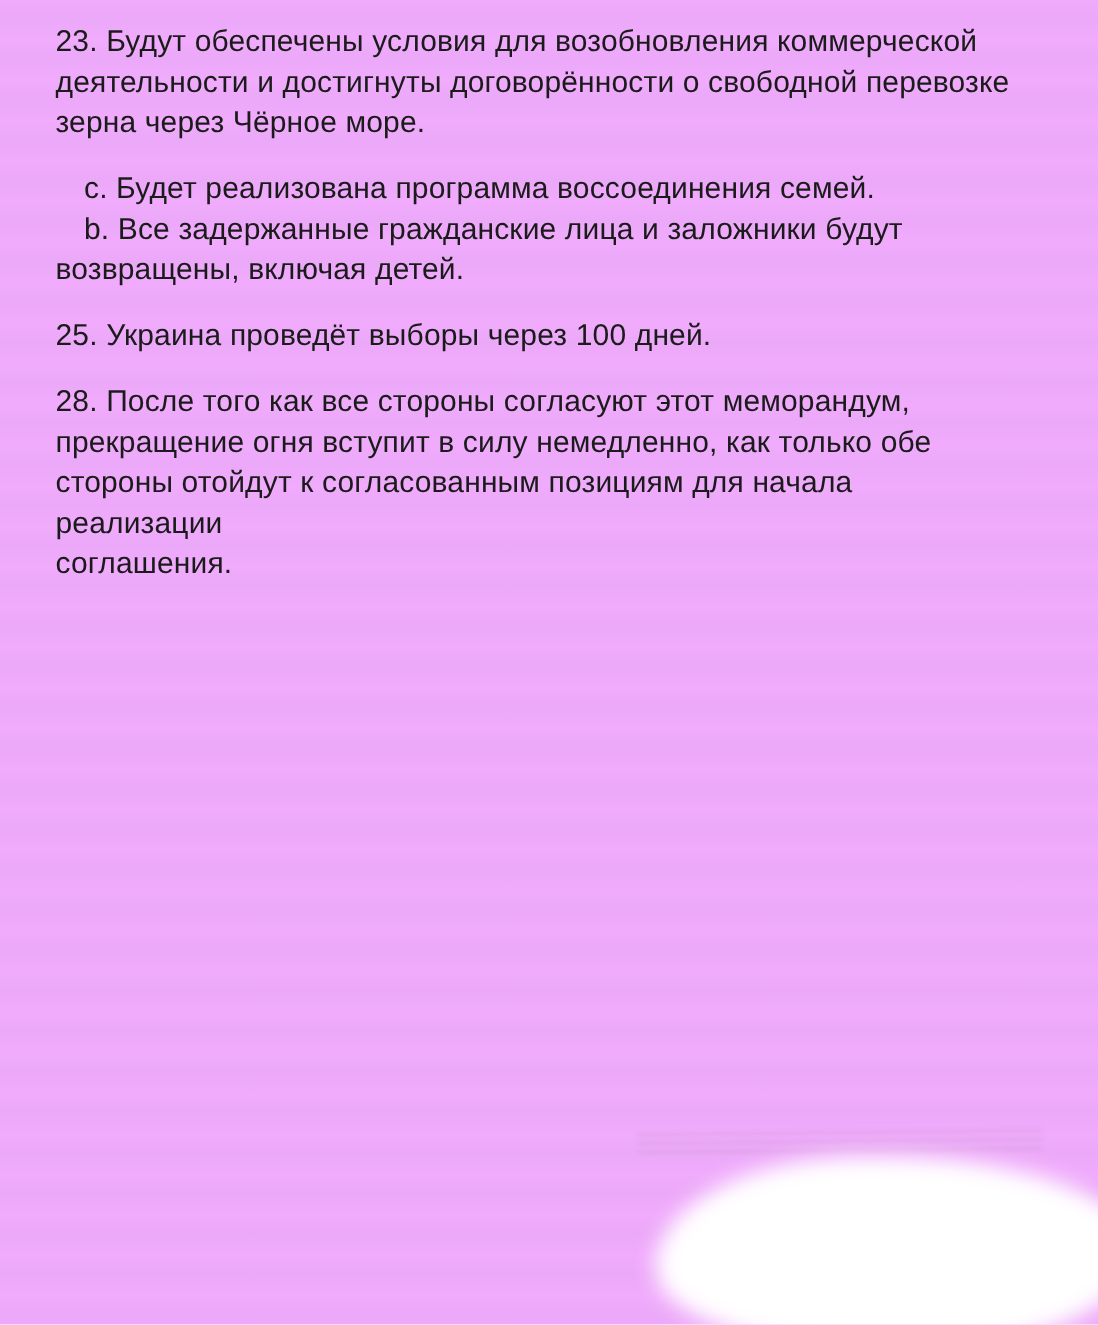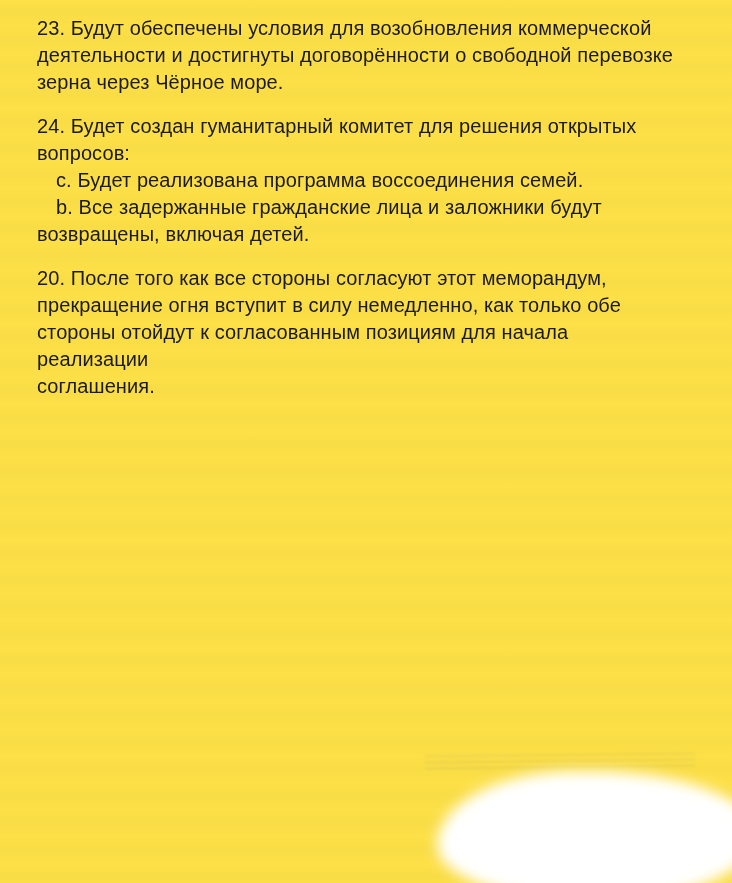--- a/index.html
+++ b/index.html
@@ -5,21 +5,21 @@
   html, body {
     margin: 0;
     padding: 0;
     background: #ffffff;
   }
   .page {
     position: relative;
     width: 732px;
     height: 883px;
     overflow: hidden;
-    background: #fde047;
+    background: #f0abfc;
     font-family: "Liberation Sans", sans-serif;
   }
   
   .noise {
     position: absolute;
     inset: 0;
     background: repeating-linear-gradient(
       180deg,
       rgba(0,0,0,0.000) 0px,
       rgba(0,0,0,0.014) 12px,
@@ -82,31 +82,30 @@
 
 <div class="page">
   <div class="noise"></div>
 
   <div class="content">
     <p class="para">23. Будут обеспечены условия для возобновления коммерческой
 деятельности и достигнуты договорённости о свободной перевозке
 зерна через Чёрное море.</p>
 
     <div class="para-group">
-      <p class="para intro">24. Будет создан гуманитарный комитет для решения открытых
-вопросов:</p>
       <p class="para sub">c. Будет реализована программа воссоединения семей.</p>
       <p class="para sub">b. Все задержанные гражданские лица и заложники будут
 возвращены, включая детей.</p>
     </div>
 
+    <p class="para">25. Украина проведёт выборы через 100 дней.</p>
 
 
 
-    <p class="para last">20. После того как все стороны согласуют этот меморандум,
+    <p class="para last">28. После того как все стороны согласуют этот меморандум,
 прекращение огня вступит в силу немедленно, как только обе
 стороны отойдут к согласованным позициям для начала реализации
 соглашения.</p>
   </div>
 
   <div class="ghost-streaks"></div>
   <div class="white-blob"></div>
 </div>
 
 </body></html>

